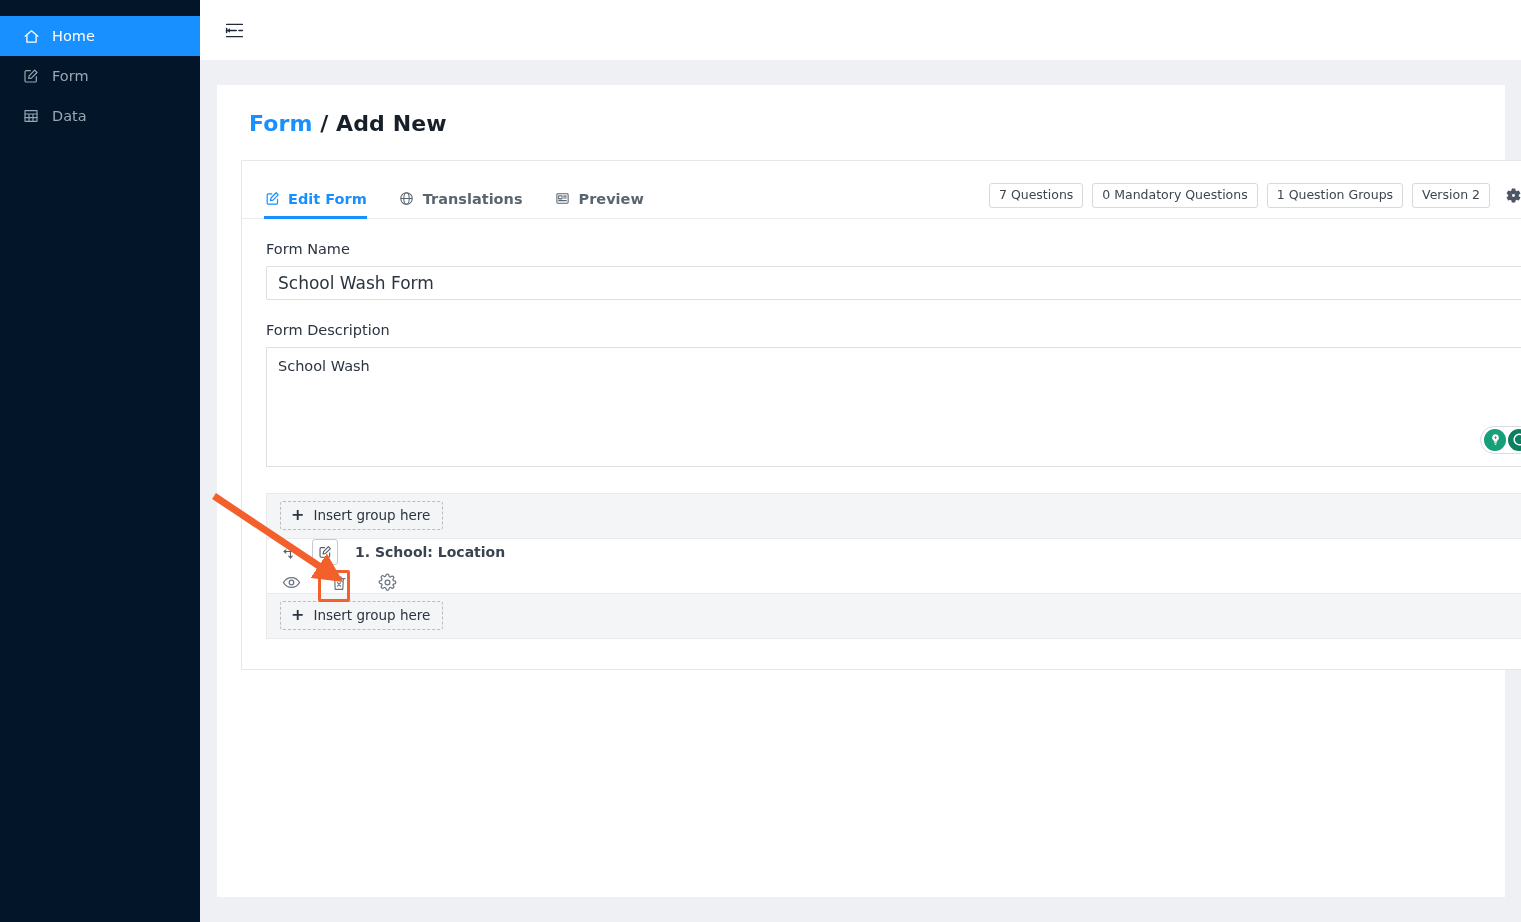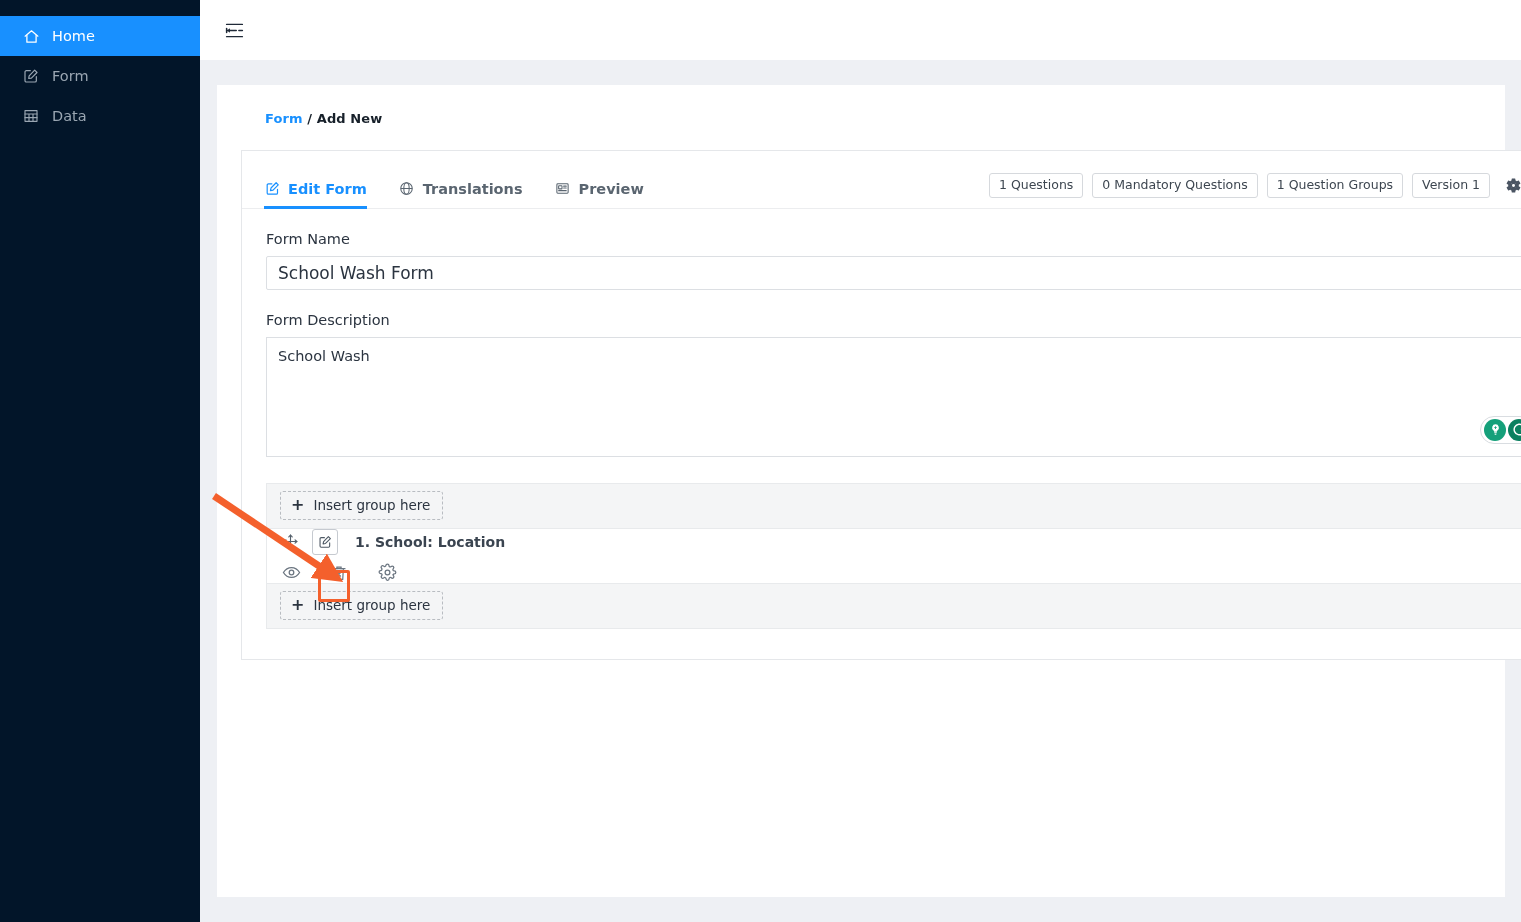--- a/index.html
+++ b/index.html
@@ -58,24 +58,24 @@
 
   .content-wrap { padding: 25px 17px 0 17px; }
   .page-card {
     background: #ffffff;
     width: 1288px;
     min-height: 812px;
     padding: 26px 24px 0 24px;
   }
 
   .breadcrumb {
-    font-size: 13px;
+    font-size: 22px;
     font-weight: bold;
     color: #17202a;
-    margin: 0 0 24px 24px;
+    margin: 0 0 24px 8px;
     letter-spacing: .1px;
   }
   .breadcrumb .crumb-link { color: #1890ff; cursor: pointer; font-weight: bold; }
   .breadcrumb .crumb-sep { color: #17202a; font-weight: bold; }
   .breadcrumb .crumb-cur { color: #17202a; font-weight: bold; }
 
   .inner-card {
     border: 1px solid #e5e7ea;
     width: 1340px;
     margin-left: 0;
@@ -335,24 +335,24 @@
                     <rect x="3" y="4.5" width="18" height="15" rx="1.4"></rect>
                     <rect x="5.8" y="7.6" width="5.4" height="5" rx="0.6"></rect>
                     <path d="M13.8 8.2H18M13.8 11.3H18M5.8 15.4H18"></path>
                   </svg>
                 </span>
                 <span>Preview</span>
               </div>
             </div>
 
             <div class="badges">
-              <span class="badge">1 Questions</span>
+              <span class="badge">7 Questions</span>
               <span class="badge">0 Mandatory Questions</span>
               <span class="badge">1 Question Groups</span>
-              <span class="badge">Version 1</span>
+              <span class="badge">Version 2</span>
 
               <span class="icon-btn">
                 <svg width="17" height="17" viewBox="0 0 24 24" fill="#4b5563">
                   <path d="M12 8.2a3.8 3.8 0 1 0 0 7.6 3.8 3.8 0 0 0 0-7.6zm0 5.9a2.1 2.1 0 1 1 0-4.2 2.1 2.1 0 0 1 0 4.2z"></path>
                   <path d="M20.4 13.3a8.7 8.7 0 0 0 0-2.6l2-1.5-1.9-3.3-2.4.9a8.6 8.6 0 0 0-2.2-1.3L15.5 3h-3.9l-.4 2.5a8.6 8.6 0 0 0-2.2 1.3l-2.4-.9L4.7 9.2l2 1.5a8.7 8.7 0 0 0 0 2.6l-2 1.5 1.9 3.3 2.4-.9a8.6 8.6 0 0 0 2.2 1.3l.4 2.5h3.9l.4-2.5a8.6 8.6 0 0 0 2.2-1.3l2.4.9 1.9-3.3z" opacity="0"></path>
                   <path d="M19.9 14.6a7.9 7.9 0 0 0 .1-1.3l2-1.5-2-3.4-2.3.8a8 8 0 0 0-1.3-.8L16 6h-4l-.4 2.4a8 8 0 0 0-1.3.8l-2.3-.8-2 3.4 2 1.5a7.9 7.9 0 0 0 0 1.4l-2 1.5 2 3.4 2.3-.8c.4.3.9.6 1.3.8L12 22h4l.4-2.4c.5-.2.9-.5 1.3-.8l2.3.8 2-3.4z" opacity="0"></path>
                   <path d="M21 12.9v-1.8l-1.9-.3a7.3 7.3 0 0 0-.8-1.9l1.1-1.6-1.3-1.3-1.6 1.1a7.3 7.3 0 0 0-1.9-.8L14.3 4.4h-1.8l-.3 1.9a7.3 7.3 0 0 0-1.9.8L8.7 6l-1.3 1.3 1.1 1.6a7.3 7.3 0 0 0-.8 1.9l-1.9.3v1.8l1.9.3c.2.7.5 1.3.8 1.9l-1.1 1.6L8.7 18l1.6-1.1c.6.4 1.2.6 1.9.8l.3 1.9h1.8l.3-1.9c.7-.2 1.3-.4 1.9-.8l1.6 1.1 1.3-1.3-1.1-1.6c.4-.6.6-1.2.8-1.9z" opacity="0"></path>
                   <path d="M12 1.9 9.9 3.6c-.5.2-1 .4-1.4.7L5.9 3.7 3.5 7.9l2 1.7c0 .3-.1.6-.1.9s0 .6.1.9l-2 1.7 2.4 4.2 2.6-.6c.4.3.9.5 1.4.7l.5 2.6h4.9l.5-2.6c.5-.2 1-.4 1.4-.7l2.6.6 2.4-4.2-2-1.7c0-.3.1-.6.1-.9s0-.6-.1-.9l2-1.7-2.4-4.2-2.6.6c-.4-.3-.9-.5-1.4-.7L14.4 1.9z" opacity="0"></path>
                   <path d="M19.43 12.98c.04-.32.07-.64.07-.98s-.03-.66-.07-.98l2.11-1.65a.5.5 0 0 0 .12-.64l-2-3.46a.5.5 0 0 0-.61-.22l-2.49 1a7.3 7.3 0 0 0-1.69-.98l-.38-2.65A.49.49 0 0 0 14 2h-4a.49.49 0 0 0-.49.42l-.38 2.65c-.61.25-1.17.59-1.69.98l-2.49-1a.5.5 0 0 0-.61.22l-2 3.46a.5.5 0 0 0 .12.64l2.11 1.65c-.04.32-.07.65-.07.98s.03.66.07.98l-2.11 1.65a.5.5 0 0 0-.12.64l2 3.46c.12.22.39.3.61.22l2.49-1c.52.4 1.08.73 1.69.98l.38 2.65c.03.24.24.42.49.42h4c.25 0 .46-.18.49-.42l.38-2.65c.61-.25 1.17-.59 1.69-.98l2.49 1c.23.09.49 0 .61-.22l2-3.46a.5.5 0 0 0-.12-.64l-2.11-1.65zM12 15.5A3.5 3.5 0 1 1 12 8.5a3.5 3.5 0 0 1 0 7z"></path>
                 </svg>

